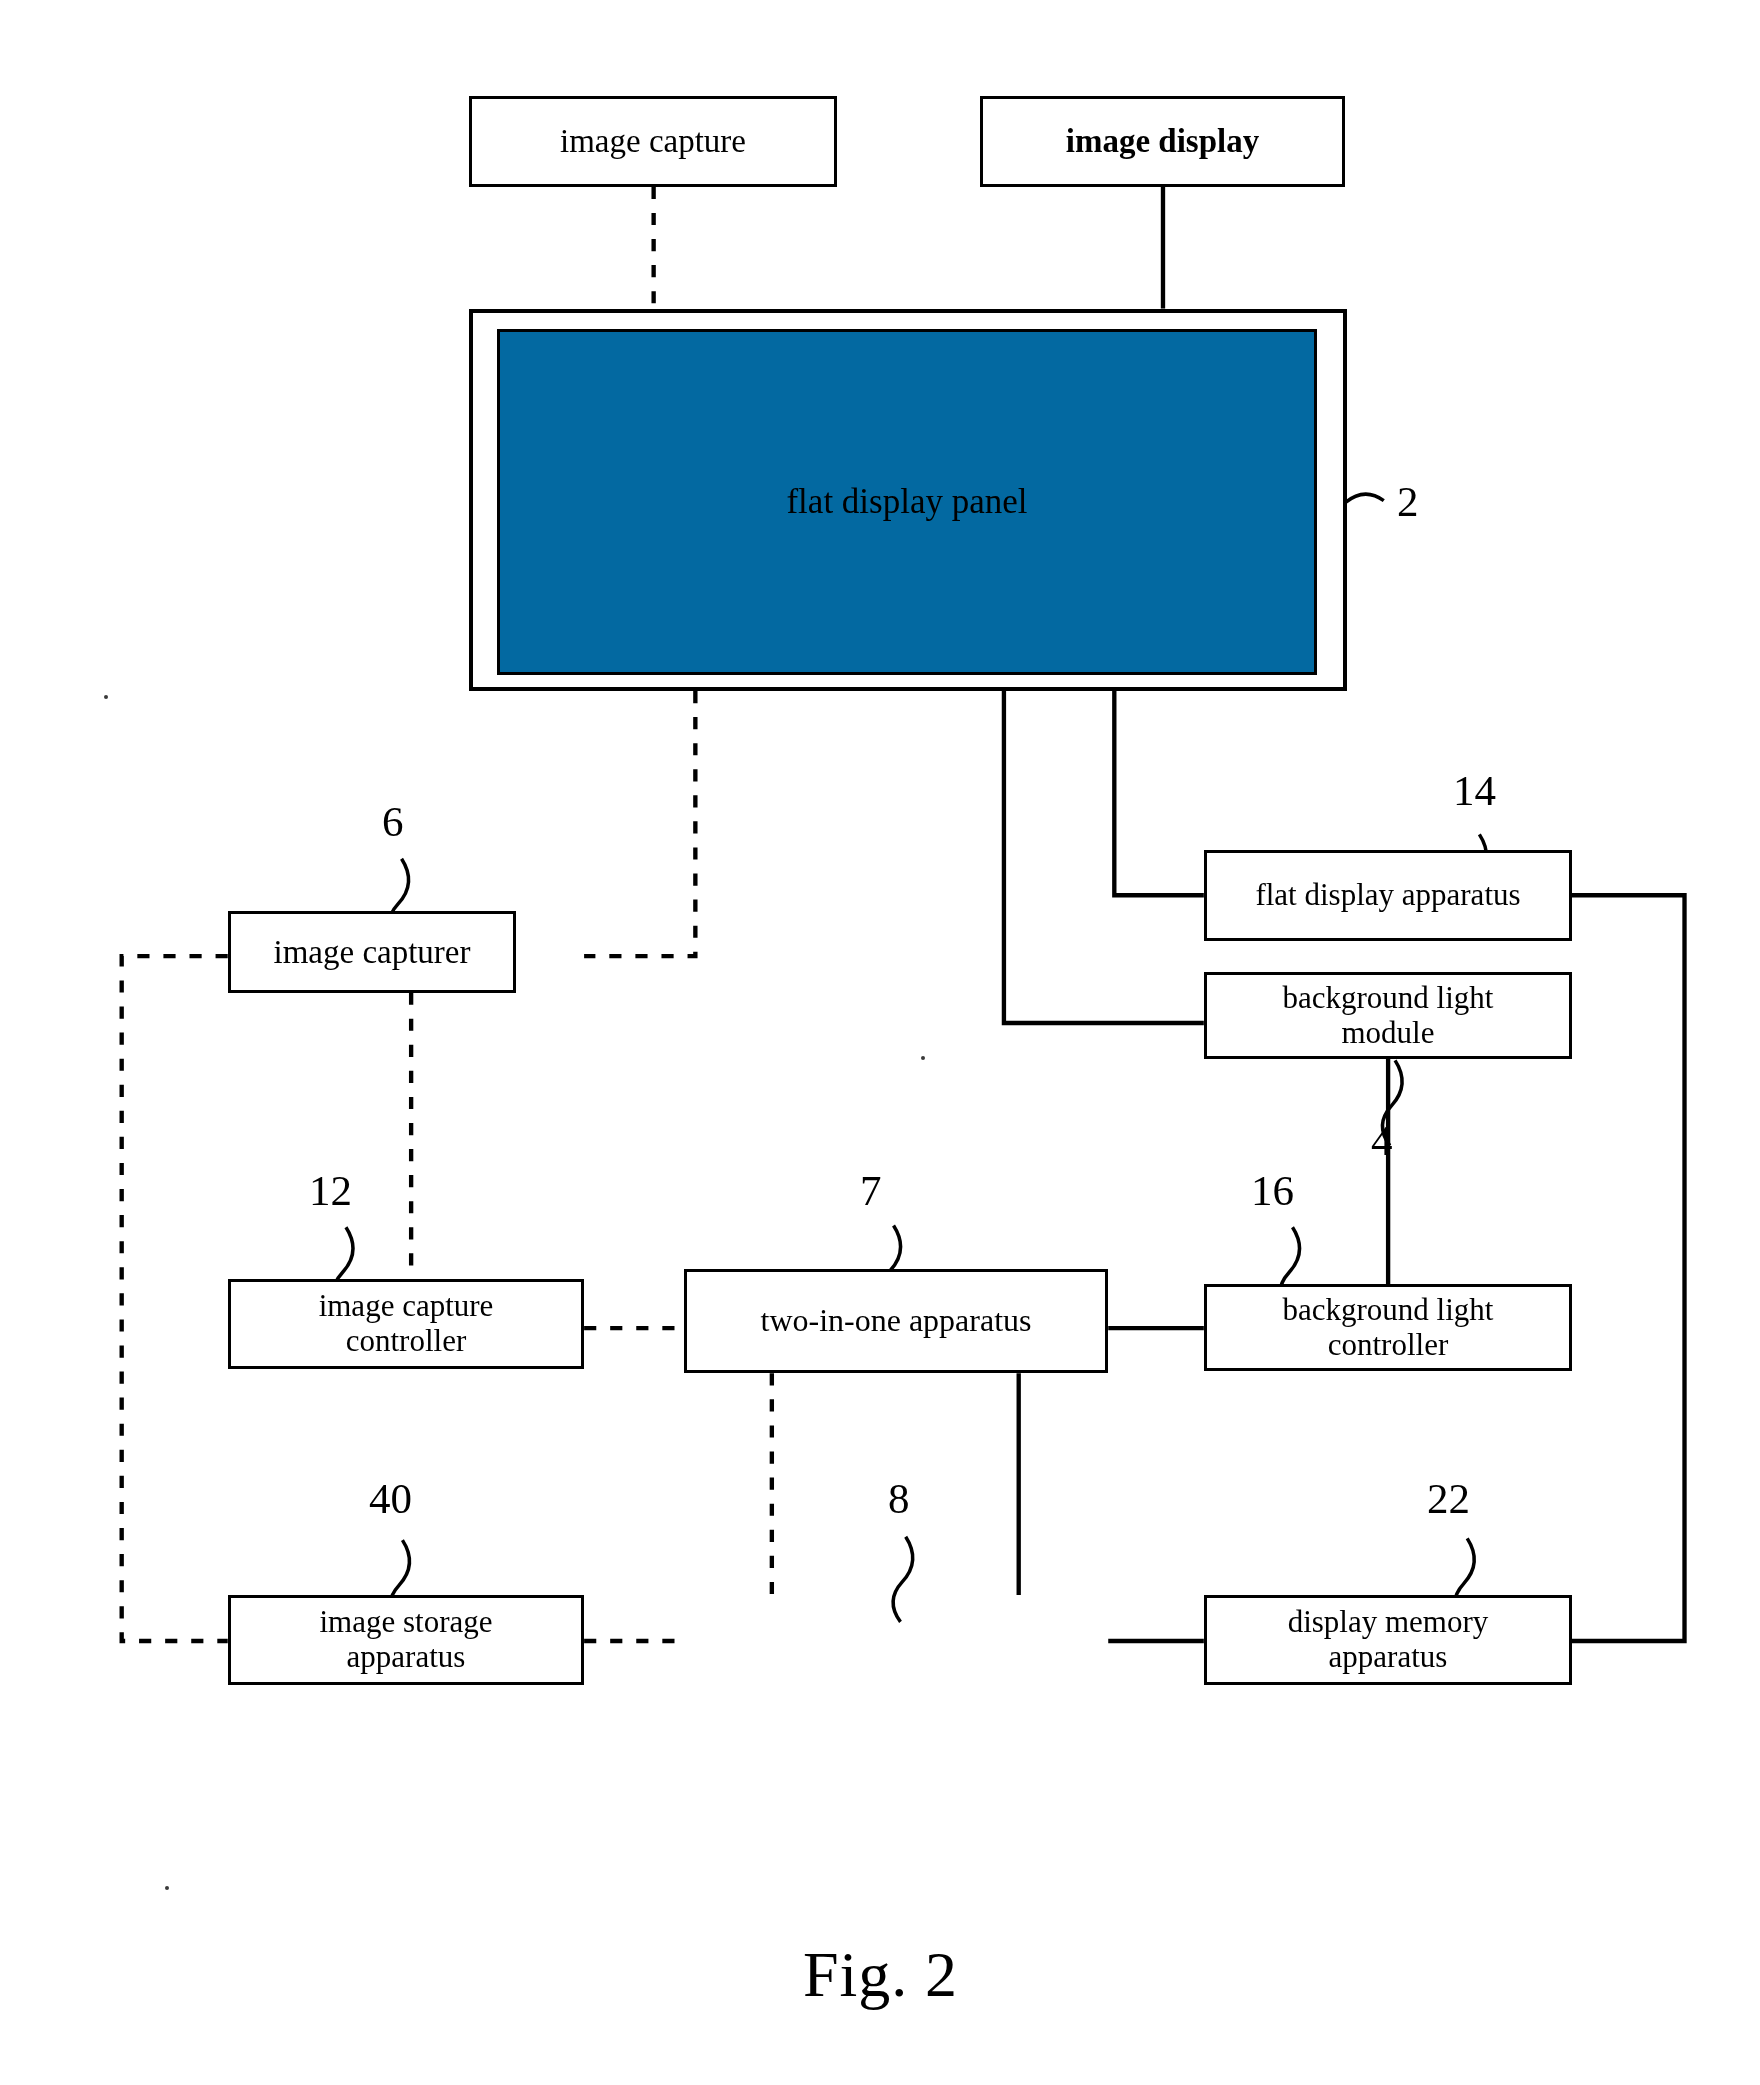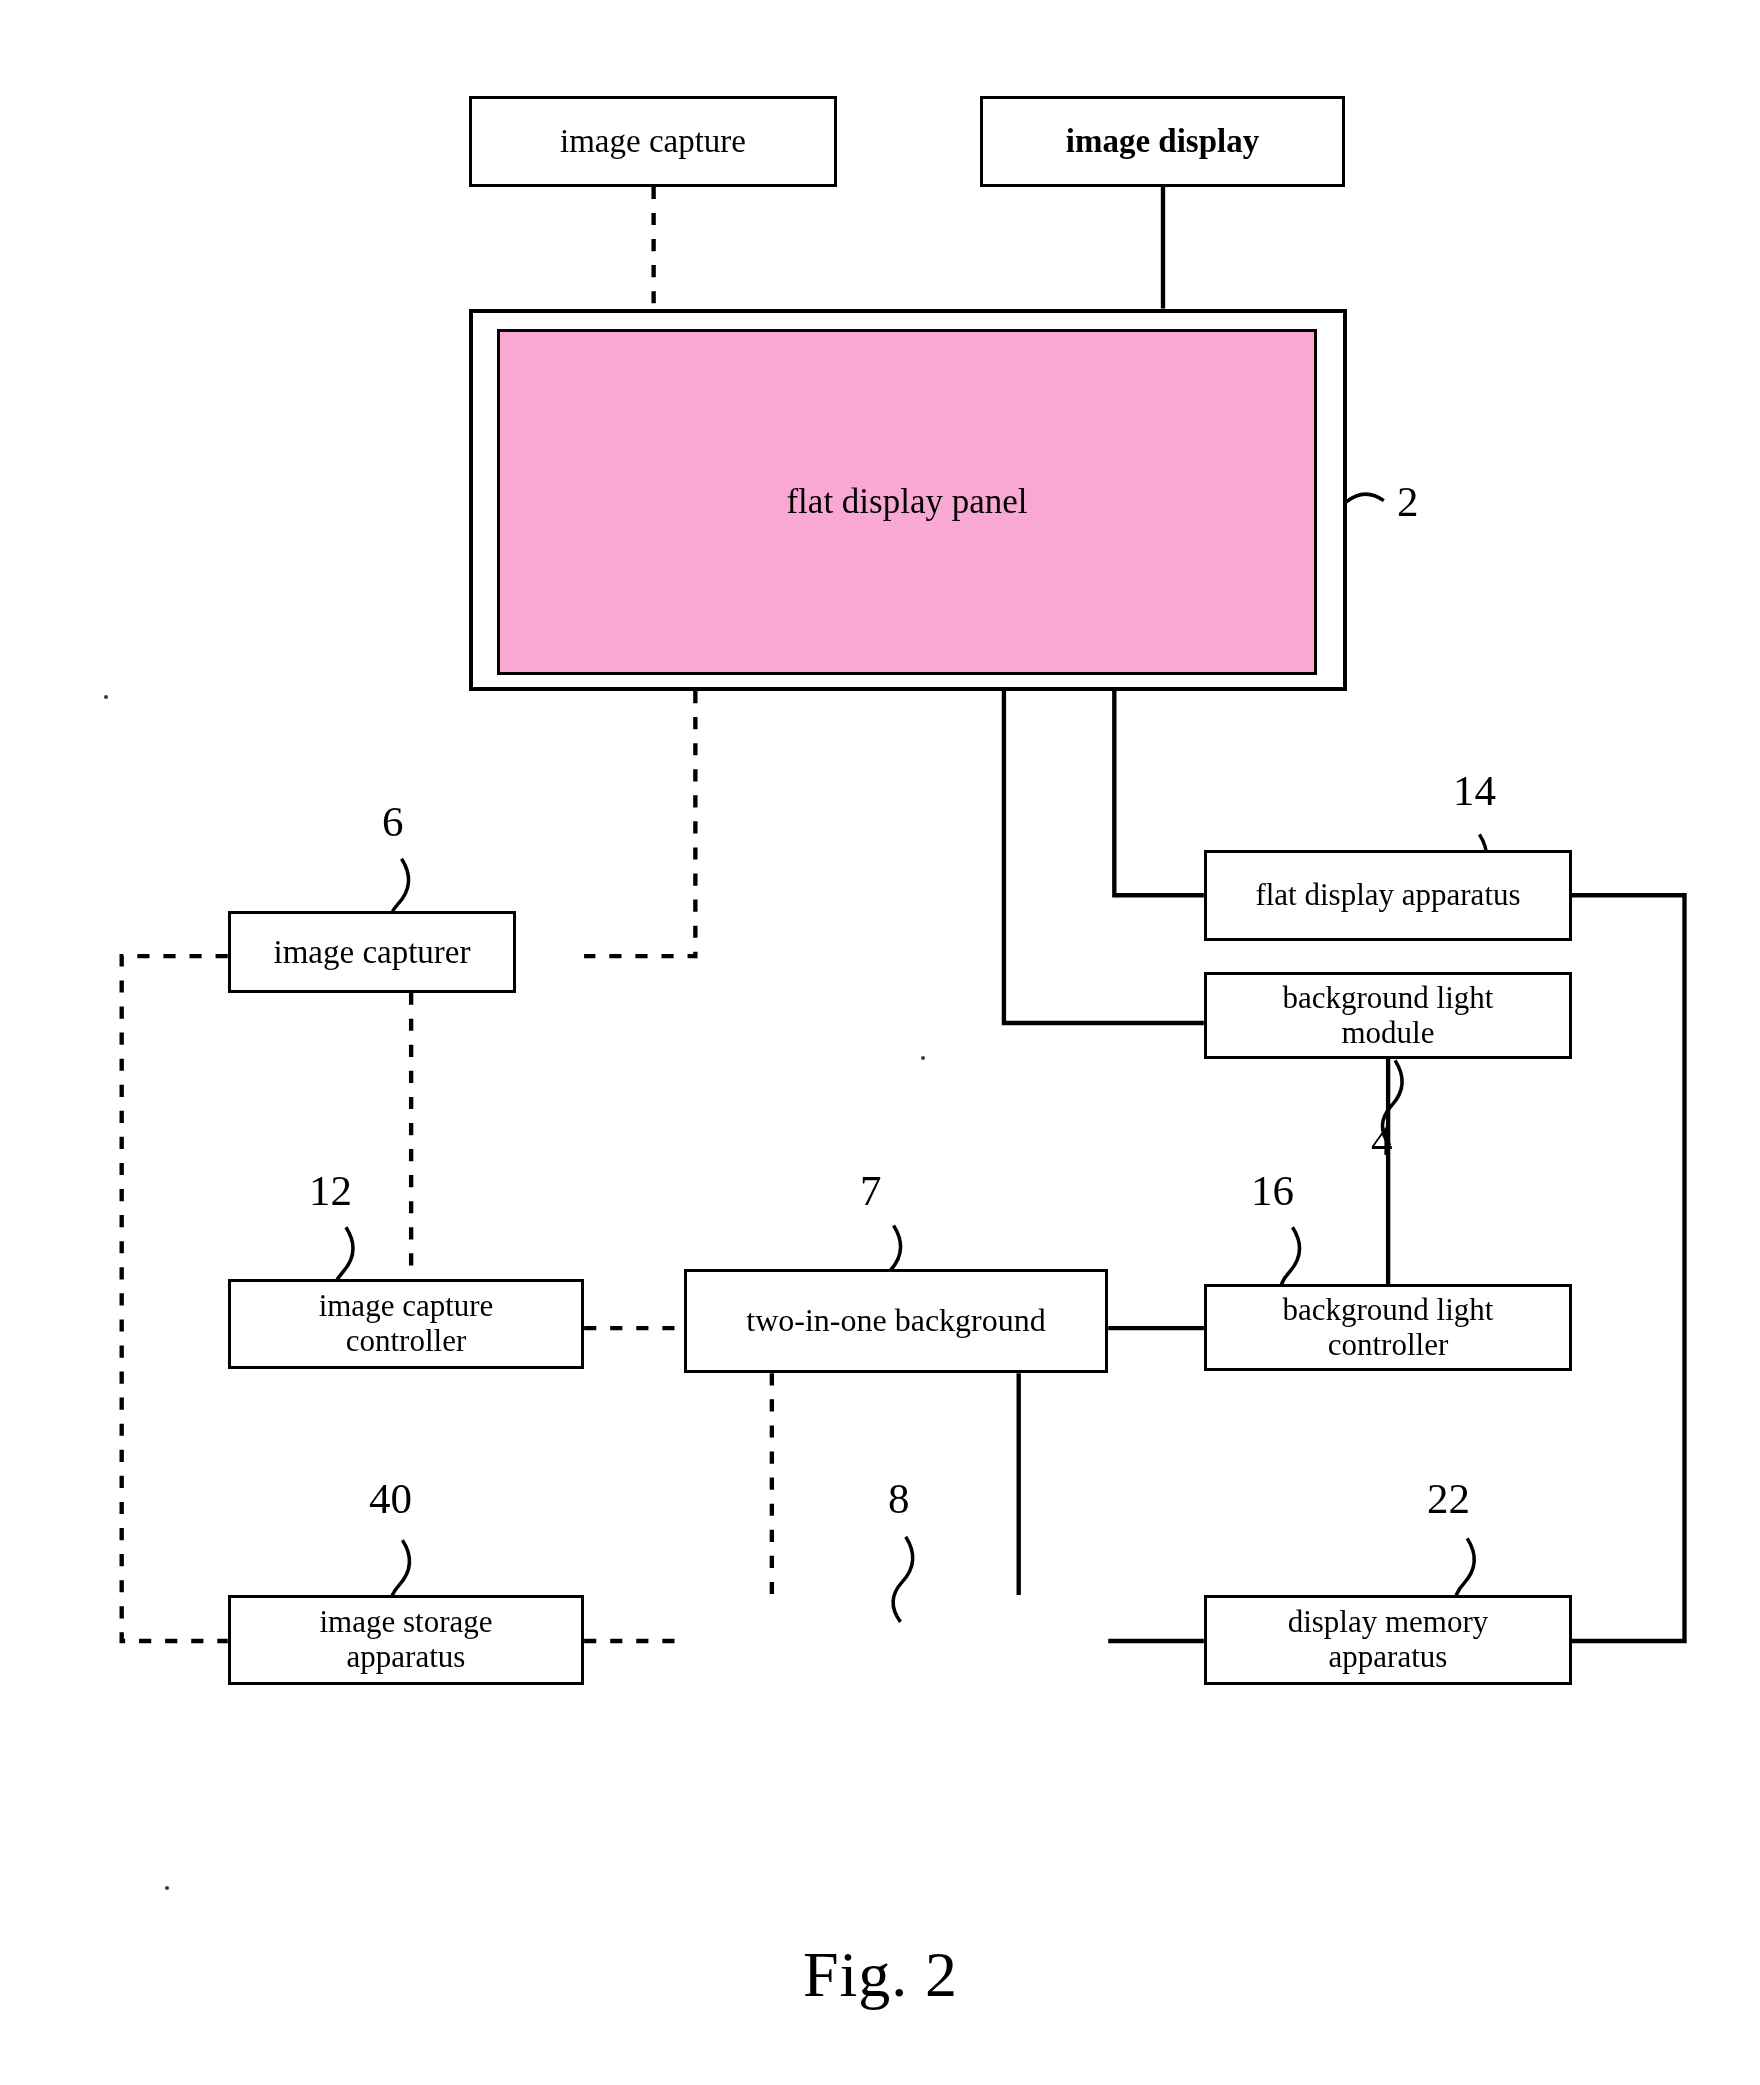--- a/index.html
+++ b/index.html
@@ -52,21 +52,21 @@
     position: absolute;
     box-sizing: border-box;
     border: 4.3px solid #000000;
     background: #ffffff;
     z-index: 2;
   }
   .panel-inner {
     position: absolute;
     box-sizing: border-box;
     border: 3.5px solid #000000;
-    background: #f9a8d4;
+    background: #0369a1;
     display: flex;
     align-items: center;
     justify-content: center;
     font-size: 35px;
     z-index: 3;
   }
   
   .ref-num {
     position: absolute;
     font-size: 43px;
@@ -180,21 +180,21 @@
   </div>
 
   <div class="ref-num" style="left:309px; top:1169px;">12</div>
   <div class="block" style="left:228px; top:1279px; width:356px; height:90px;">
     <span class="block-label" style="font-size:31px;">image capture
 controller</span>
   </div>
 
   <div class="ref-num" style="left:860px; top:1169px;">7</div>
   <div class="block" style="left:684px; top:1269px; width:424px; height:104px;">
-    <span class="block-label" style="font-size:32px;">two-in-one background</span>
+    <span class="block-label" style="font-size:32px;">two-in-one apparatus</span>
   </div>
 
   <div class="ref-num" style="left:1251px; top:1169px;">16</div>
   <div class="block" style="left:1204px; top:1284px; width:368px; height:87px;">
     <span class="block-label" style="font-size:31px;">background light
 controller</span>
   </div>
 
   <div class="ref-num" style="left:369px; top:1477px;">40</div>
   <div class="block" style="left:228px; top:1595px; width:356px; height:90px;">

